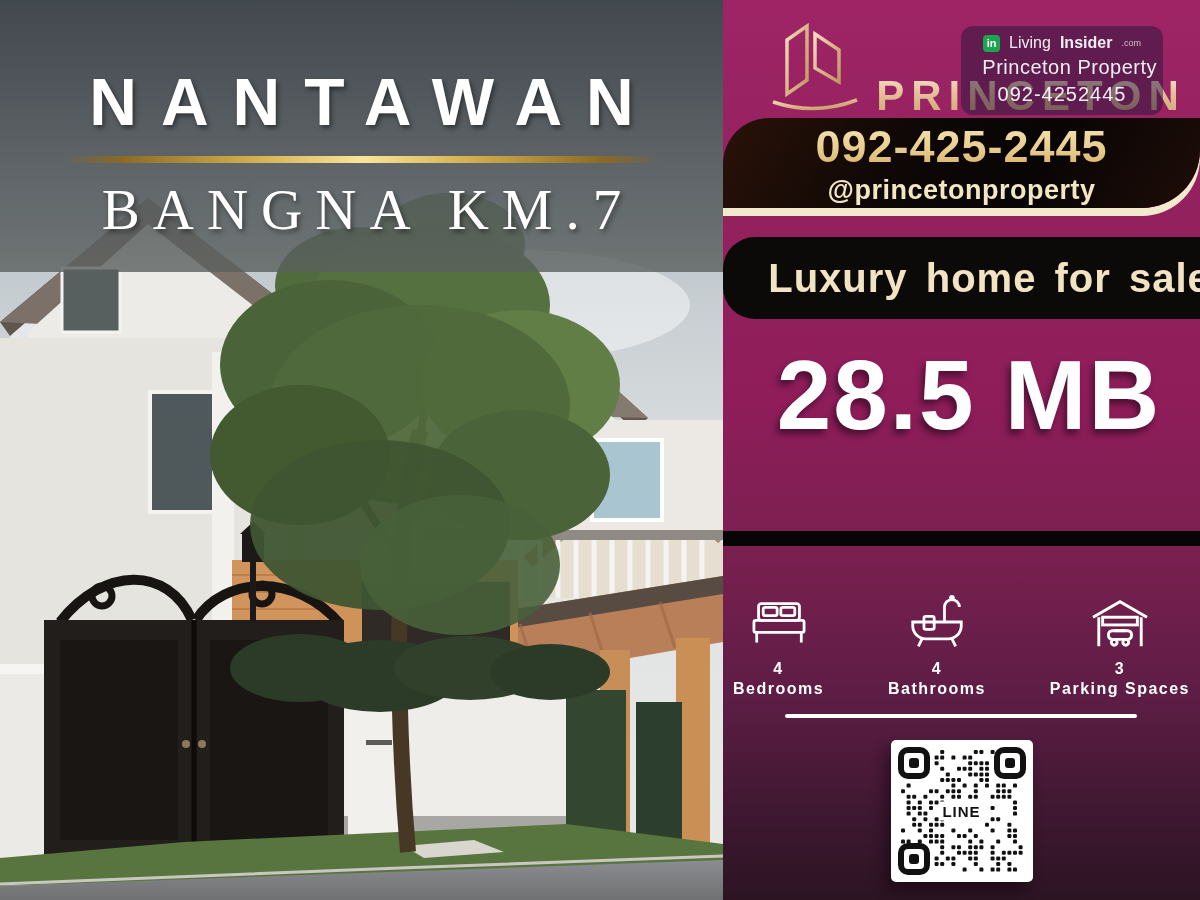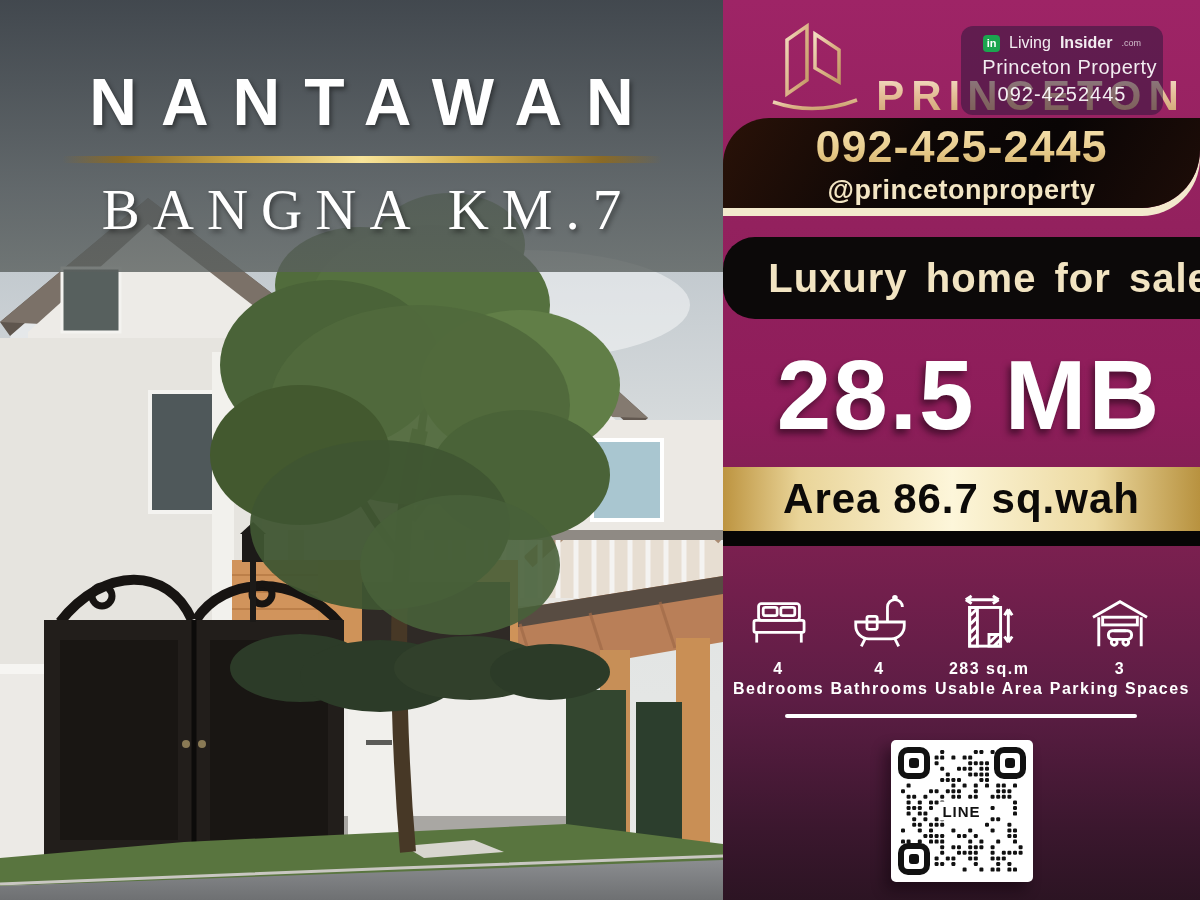--- a/index.html
+++ b/index.html
@@ -296,23 +296,20 @@
     </div>
 
     <div class="headline-box">
       <span class="headline">Luxury home for sale</span>
     </div>
 
     <div class="price">
       <span>28.5 MB</span>
     </div>
 
-    <div class="area-bar">
-      <span>Area 86.7 sq.wah</span>
-    </div>
     <div class="area-underline"></div>
 
     <div class="features">
 
       <div class="feature">
         <div class="ficon">
           <svg width="60" height="52" viewBox="0 0 64 56" fill="none" stroke="#ffffff" stroke-width="3">
             <rect x="10" y="6" width="44" height="18" rx="3"></rect>
             <rect x="15" y="10" width="15" height="9" rx="2"></rect>
             <rect x="34" y="10" width="15" height="9" rx="2"></rect>
@@ -333,33 +330,20 @@
             <path d="M6,30 h52 v4 a14,14 0 0 1 -14,14 h-24 a14,14 0 0 1 -14,-14 z"></path>
             <rect x="18" y="24" width="11" height="14" rx="2"></rect>
             <line x1="16" y1="48" x2="12" y2="56"></line>
               <line x1="48" y1="48" x2="52" y2="56"></line>
           </svg>
         </div>
         <div class="fval">4</div>
         <div class="flab">Bathrooms</div>
       </div>
 
-      <div class="feature">
-        <div class="ficon">
-          <svg width="62" height="58" viewBox="0 0 64 60" fill="none" stroke="#ffffff" stroke-width="3">
-            <path d="M8,8 h34 M8,8 l6,-4 M8,8 l6,4 M42,8 l-6,-4 M42,8 l-6,4"></path>
-            <path d="M52,18 v34 M52,18 l-4,6 M52,18 l4,6 M52,52 l-4,-6 M52,52 l4,-6"></path>
-            <rect x="12" y="16" width="32" height="40"></rect>
-            <path d="M12,16 l8,0 0,40 -8,0 z M13,24 l7,-7 M13,33 l7,-7 M13,42 l7,-7 M13,51 l7,-7"></path>
-            <path d="M32,44 h12 v12 h-12 z M33,52 l8,-8 M37,56 l7,-7"></path>
-          </svg>
-        </div>
-        <div class="fval">283 sq.m</div>
-        <div class="flab">Usable Area</div>
-      </div>
 
       <div class="feature">
         <div class="ficon">
           <svg width="62" height="54" viewBox="0 0 64 56" fill="none" stroke="#ffffff" stroke-width="3">
             <path d="M4,22 L32,6 L60,22"></path>
             <path d="M10,22 v30 M54,22 v30"></path>
             <rect x="14" y="22" width="36" height="8"></rect>
             <rect x="20" y="36" width="24" height="9" rx="4"></rect>
             <circle cx="26" cy="48" r="3"></circle>
               <circle cx="38" cy="48" r="3"></circle>

